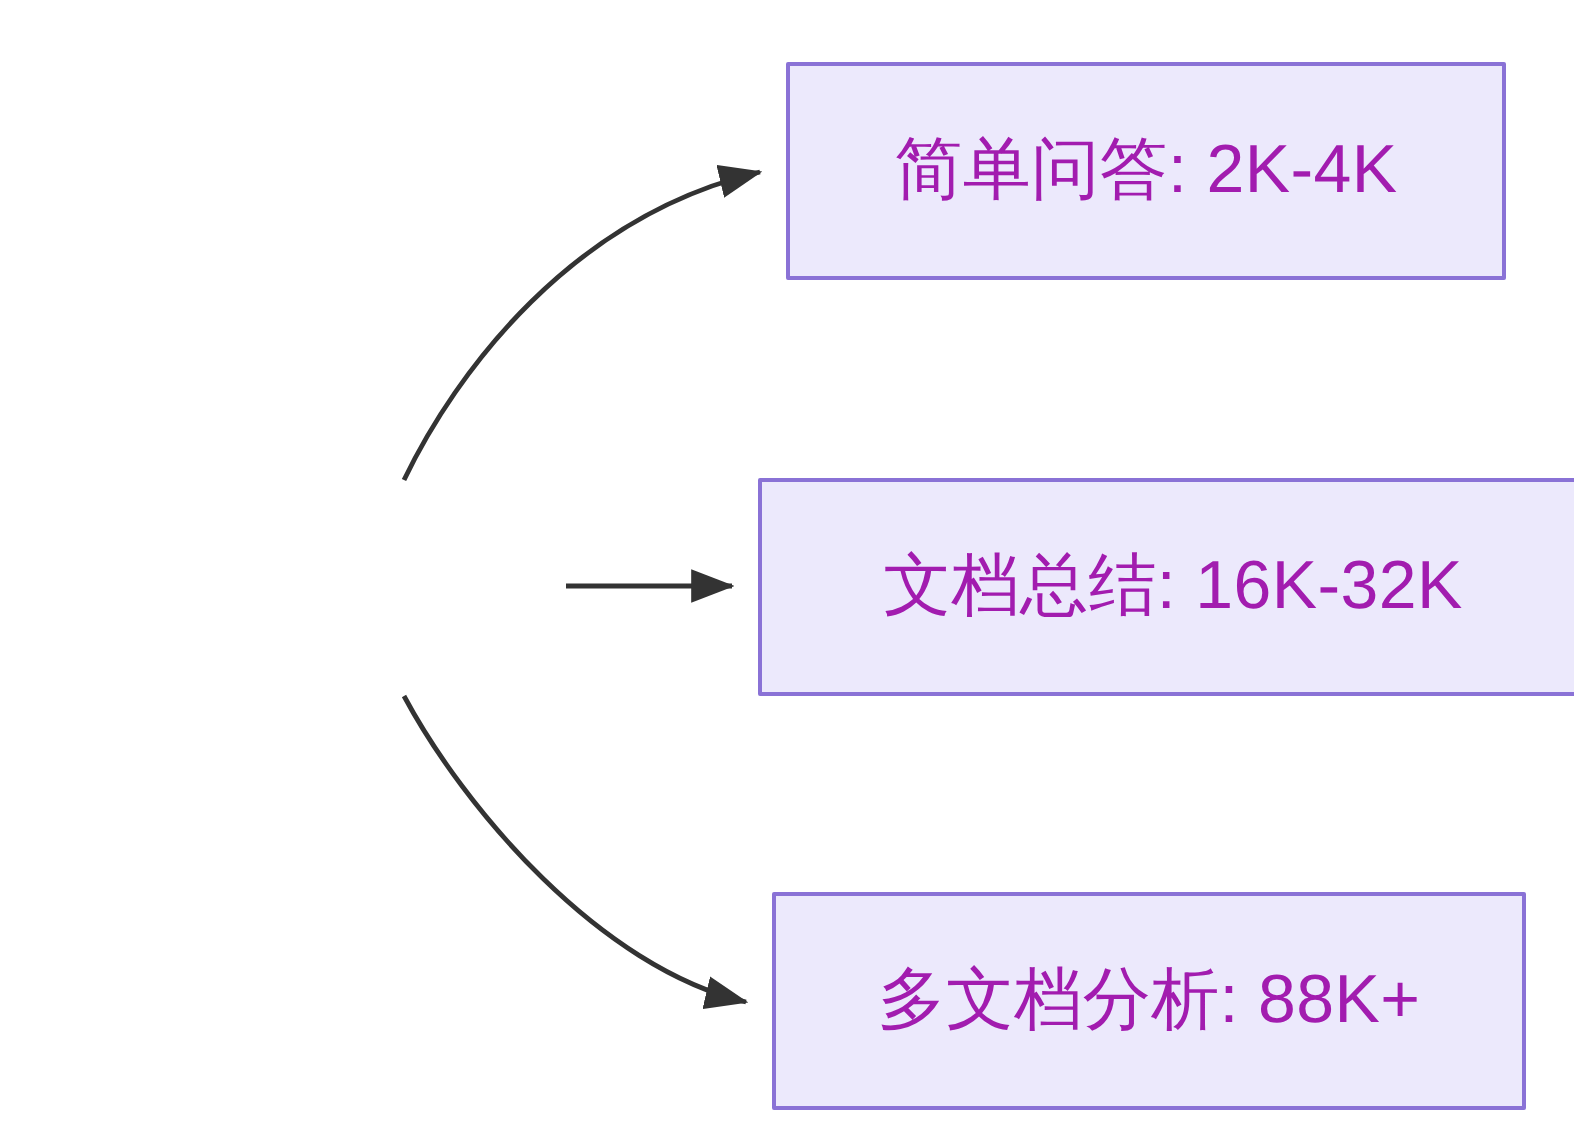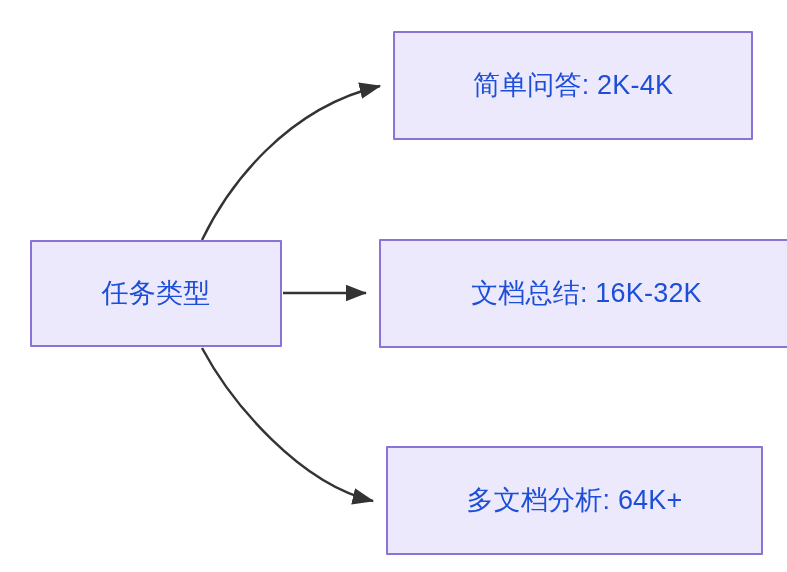--- a/index.html
+++ b/index.html
@@ -30,22 +30,22 @@
     box-sizing: border-box;
     background: #ece9fc;
     border: 2px solid #8a72d6;
     border-radius: 1px;
     display: flex;
     align-items: center;
     justify-content: center;
     text-align: center;
   }
   .node-label {
-    color: #1d4ed8;
-    font-size: 27px;
+    color: #a21caf;
+    font-size: 34px;
     line-height: 1.2;
     letter-spacing: 0.2px;
     white-space: nowrap;
   }
   
   #node-root      { left: 30px;  top: 240px; width: 252px; height: 107px; }
   #node-simple-qa { left: 393px; top: 31px;  width: 360px; height: 109px; }
   #node-doc-sum   { left: 379px; top: 239px; width: 415px; height: 109px; }
   #node-multi-doc { left: 386px; top: 446px; width: 377px; height: 109px; }
 </style>
@@ -61,29 +61,26 @@
       </marker>
     </defs>
 
     <path d="M 202 240 C 228 186, 286 108, 380 86" fill="none" stroke="#333333" stroke-width="2.4" marker-end="url(#arrowhead)"></path>
 
     <path d="M 283 293 L 366 293" fill="none" stroke="#333333" stroke-width="2.4" marker-end="url(#arrowhead)"></path>
 
     <path d="M 202 348 C 232 404, 300 484, 373 501" fill="none" stroke="#333333" stroke-width="2.4" marker-end="url(#arrowhead)"></path>
   </svg>
 
-  <div class="node" id="node-root">
-    <span class="node-label">任务类型</span>
-  </div>
 
   <div class="node" id="node-simple-qa">
     <span class="node-label">简单问答: 2K-4K</span>
   </div>
 
   <div class="node" id="node-doc-sum">
     <span class="node-label">文档总结: 16K-32K</span>
   </div>
 
   <div class="node" id="node-multi-doc">
-    <span class="node-label">多文档分析: 64K+</span>
+    <span class="node-label">多文档分析: 88K+</span>
   </div>
 
 </div>
 
 </body></html>

